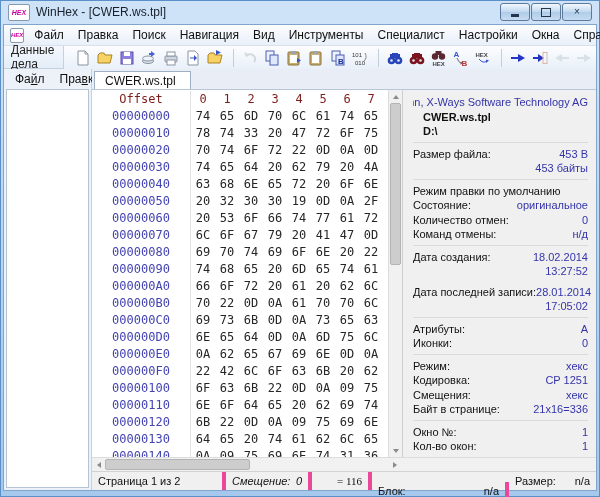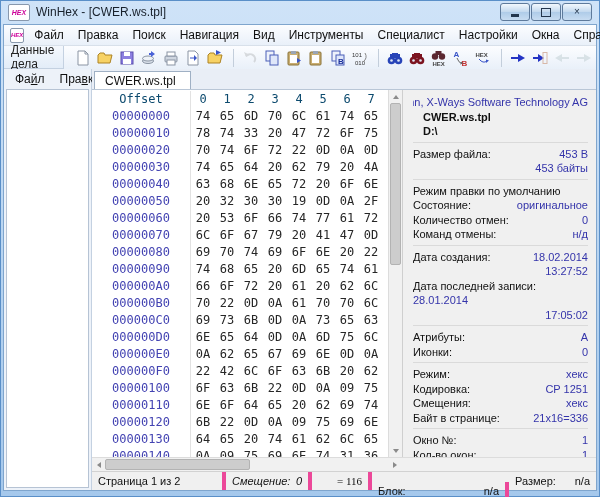--- a/index.html
+++ b/index.html
@@ -44,21 +44,21 @@
   .tabstrip{height:20px;flex:0 0 20px;background:#e9eef6;border-bottom:1px solid #b9c6d6;display:flex;align-items:flex-end;padding-left:2px;}
   .tab{background:#fff;border:1px solid #9fb0c4;border-bottom:none;font-size:12px;color:#111;
     padding:2px 14px 3px 10px;height:18px;box-sizing:border-box;min-width:96px;}
   .workspace{flex:1;display:flex;min-height:0;}
   
   .hexview{width:296px;flex:0 0 296px;background:#fff;overflow:hidden;
     font-family:"DejaVu Sans Mono","Liberation Mono",monospace;font-size:12px;padding-top:1px;}
   .hexrow{display:flex;height:17px;line-height:17px;white-space:nowrap;}
   .hex-offset{width:98px;flex:0 0 98px;text-align:center;color:#4343b2;border-right:1px solid #e2e2e2;}
   .hex-byte{width:24px;flex:0 0 24px;text-align:center;color:#262626;}
-  .hexhead .hex-byte,.hexhead .hex-offset{color:#0c4a6e;}
+  .hexhead .hex-byte,.hexhead .hex-offset{color:#7f1d1d;}
   
   .vscroll{width:13px;flex:0 0 13px;background:#f1f1f1;border-left:1px solid #dcdcdc;display:flex;flex-direction:column;}
   .sb-btn{height:13px;flex:0 0 13px;display:flex;align-items:center;justify-content:center;}
   .tri-up{width:0;height:0;border-left:3px solid transparent;border-right:3px solid transparent;border-bottom:4px solid #8a8a8a;}
   .tri-dn{width:0;height:0;border-left:3px solid transparent;border-right:3px solid transparent;border-top:4px solid #8a8a8a;}
   .tri-lf{width:0;height:0;border-top:3px solid transparent;border-bottom:3px solid transparent;border-right:4px solid #8a8a8a;}
   .tri-rt{width:0;height:0;border-top:3px solid transparent;border-bottom:3px solid transparent;border-left:4px solid #8a8a8a;}
   .vthumb{margin:0 1px;height:160px;background:#cdcdcd;border:1px solid #b3b3b3;border-radius:2px;}
   .vtrack{flex:1;}
   .hscroll-row{height:13px;flex:0 0 13px;display:flex;border-top:1px solid #dcdcdc;background:#f1f1f1;}
@@ -67,21 +67,21 @@
   .hthumb{width:143px;height:9px;background:#cdcdcd;border:1px solid #b3b3b3;border-radius:2px;}
   .htrack{flex:1;}
   
   .infopanel{flex:1;background:#f0f0f0;border-left:1px solid #cfcfcf;font-size:11px;
     padding:5px 8px 0 10px;overflow:hidden;min-width:0;}
   .info-line{line-height:14.5px;color:#111;white-space:nowrap;}
   .info-line.blue{color:#3434aa;position:relative;height:14.5px;overflow:hidden;}
   .info-line.blue span{position:absolute;right:0;top:0;}
   .info-line.indent{padding-left:10px;font-weight:bold;}
   .info-row{display:flex;justify-content:space-between;line-height:14.5px;}
-  .info-row.gap{flex-direction:column;}
+  .info-row.gap{margin-top:6px;}
   .lbl{color:#111;white-space:nowrap;}
   .val{color:#3434aa;white-space:nowrap;text-align:left;}
   .val2{display:block;text-align:right;color:#3434aa;line-height:14.5px;}
   .isep{border-top:1px solid #dadada;margin:3px 0 4px 0;}
   
   .statusbar{height:18px;flex:0 0 18px;background:#f0f0f0;border-top:1px solid #d2d2d2;
     display:flex;font-size:11px;color:#111;align-items:center;}
   .st-cell{height:100%;display:flex;align-items:center;box-sizing:border-box;border-right:4px solid #ec4899;padding:0 6px;}
   .st-page{width:134px;flex:0 0 134px;}
   .st-offset{width:86px;flex:0 0 86px;justify-content:space-between;font-style:italic;}

